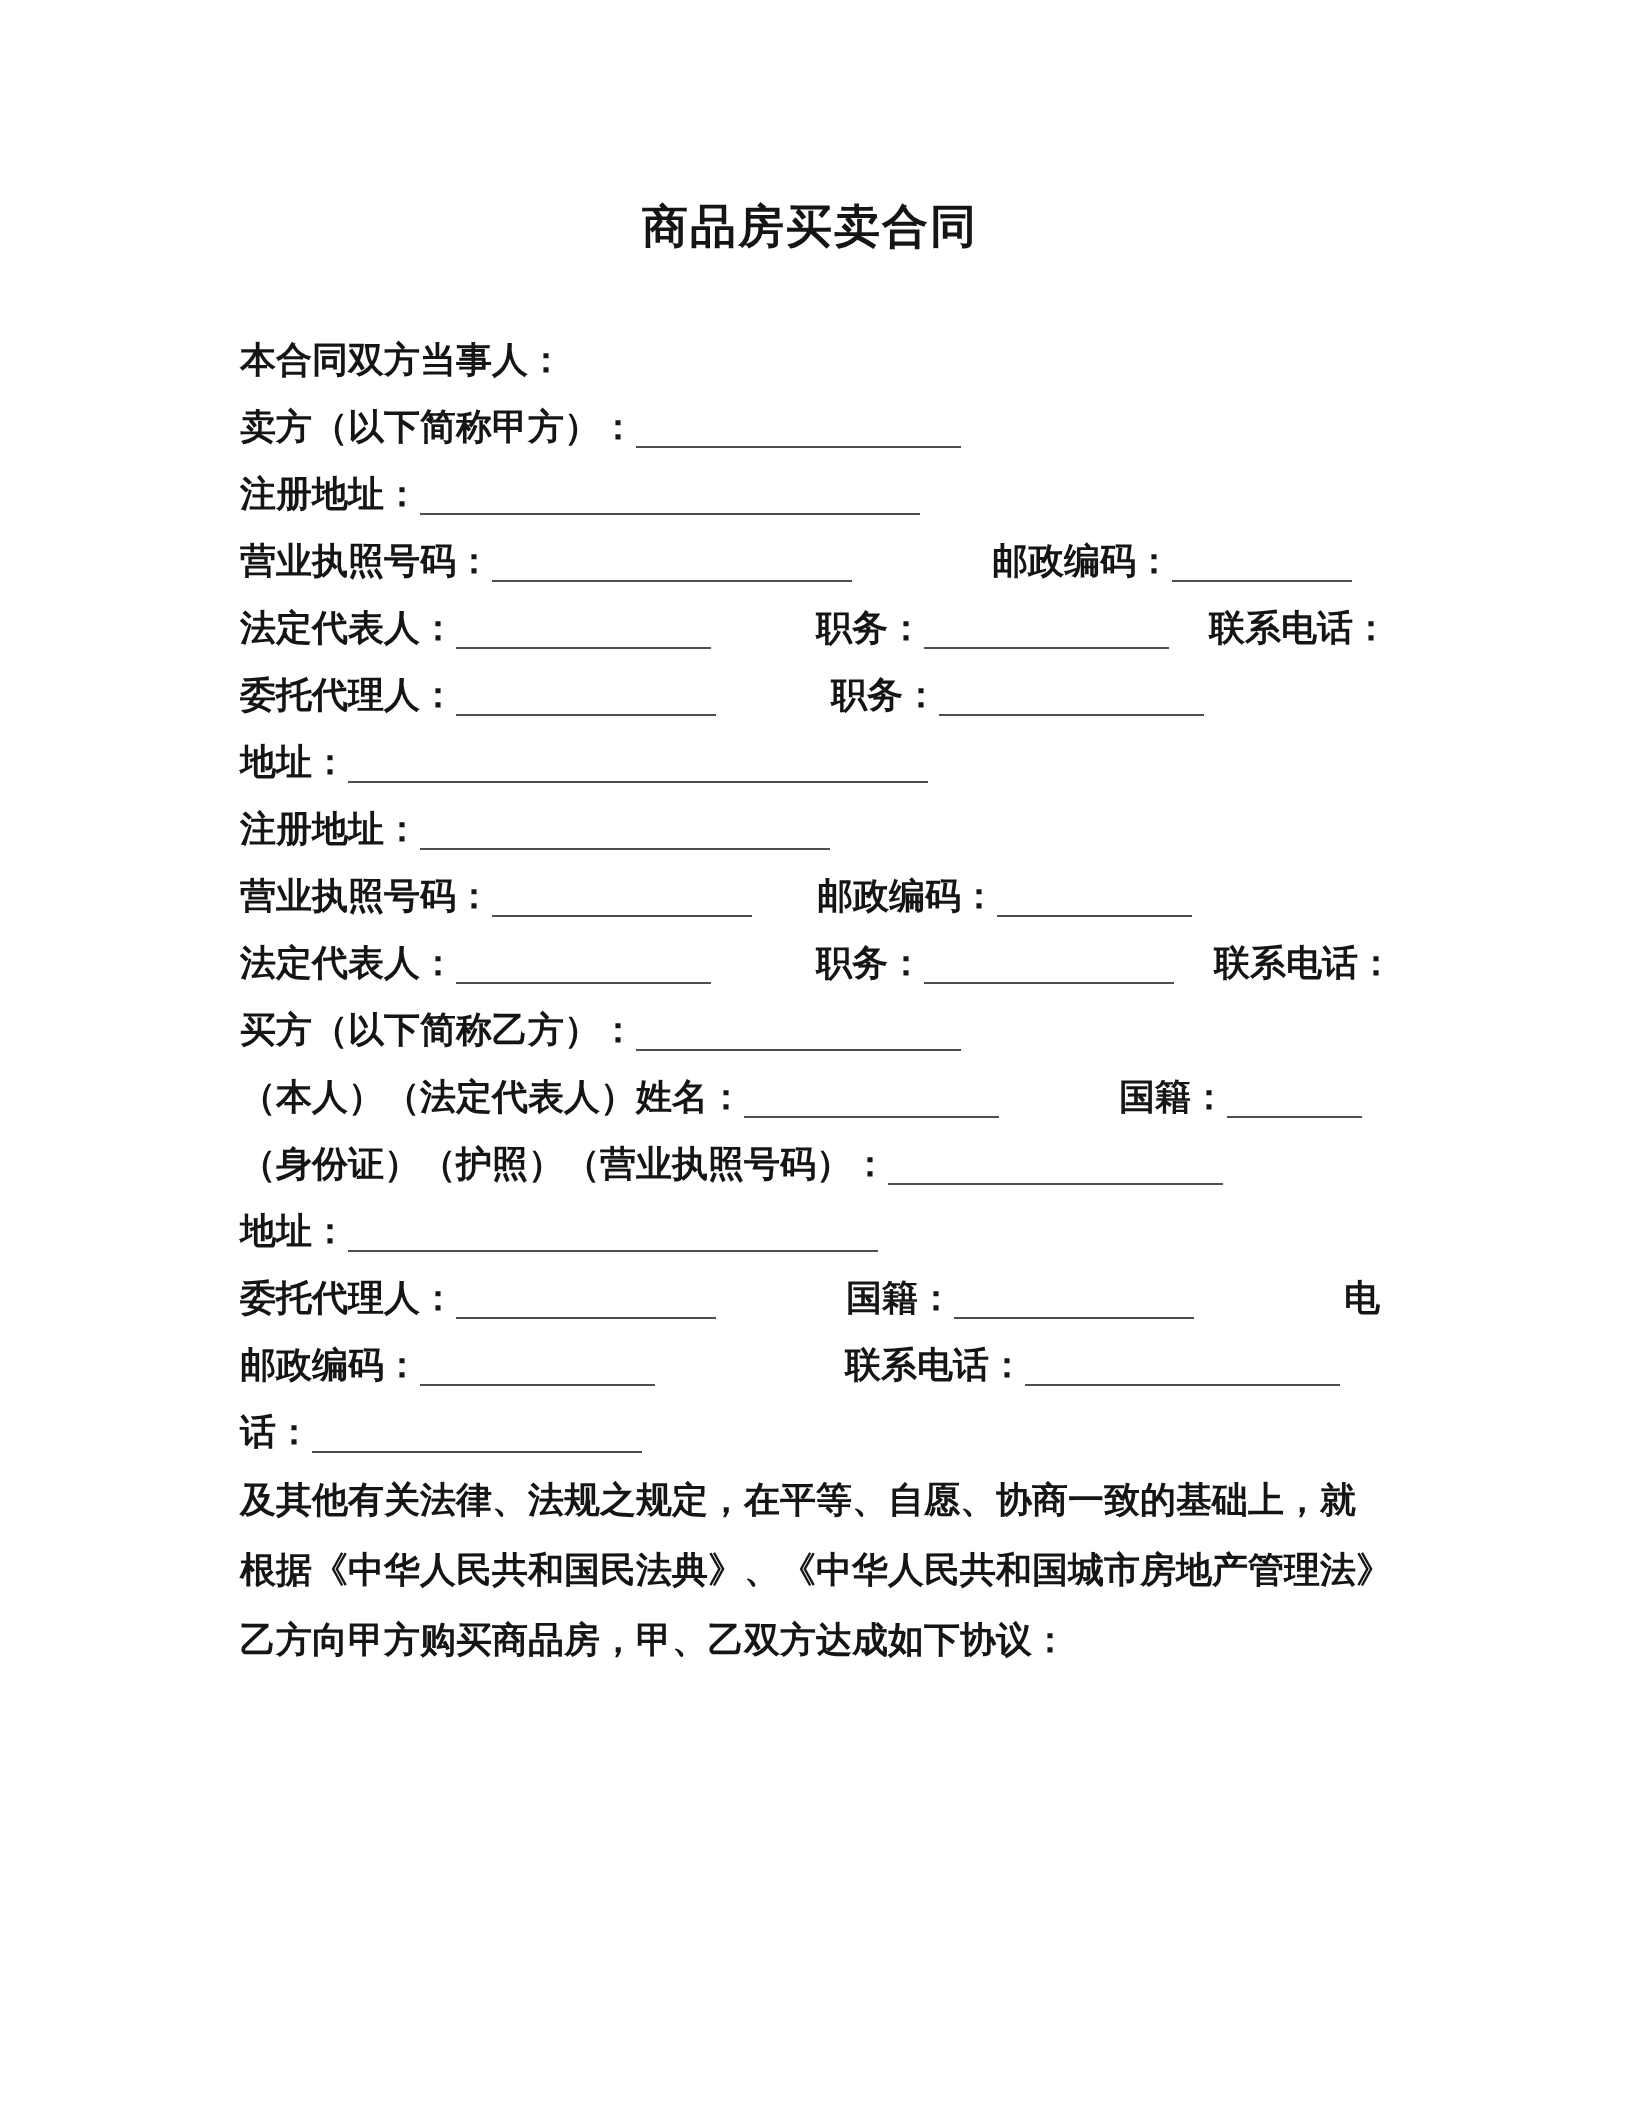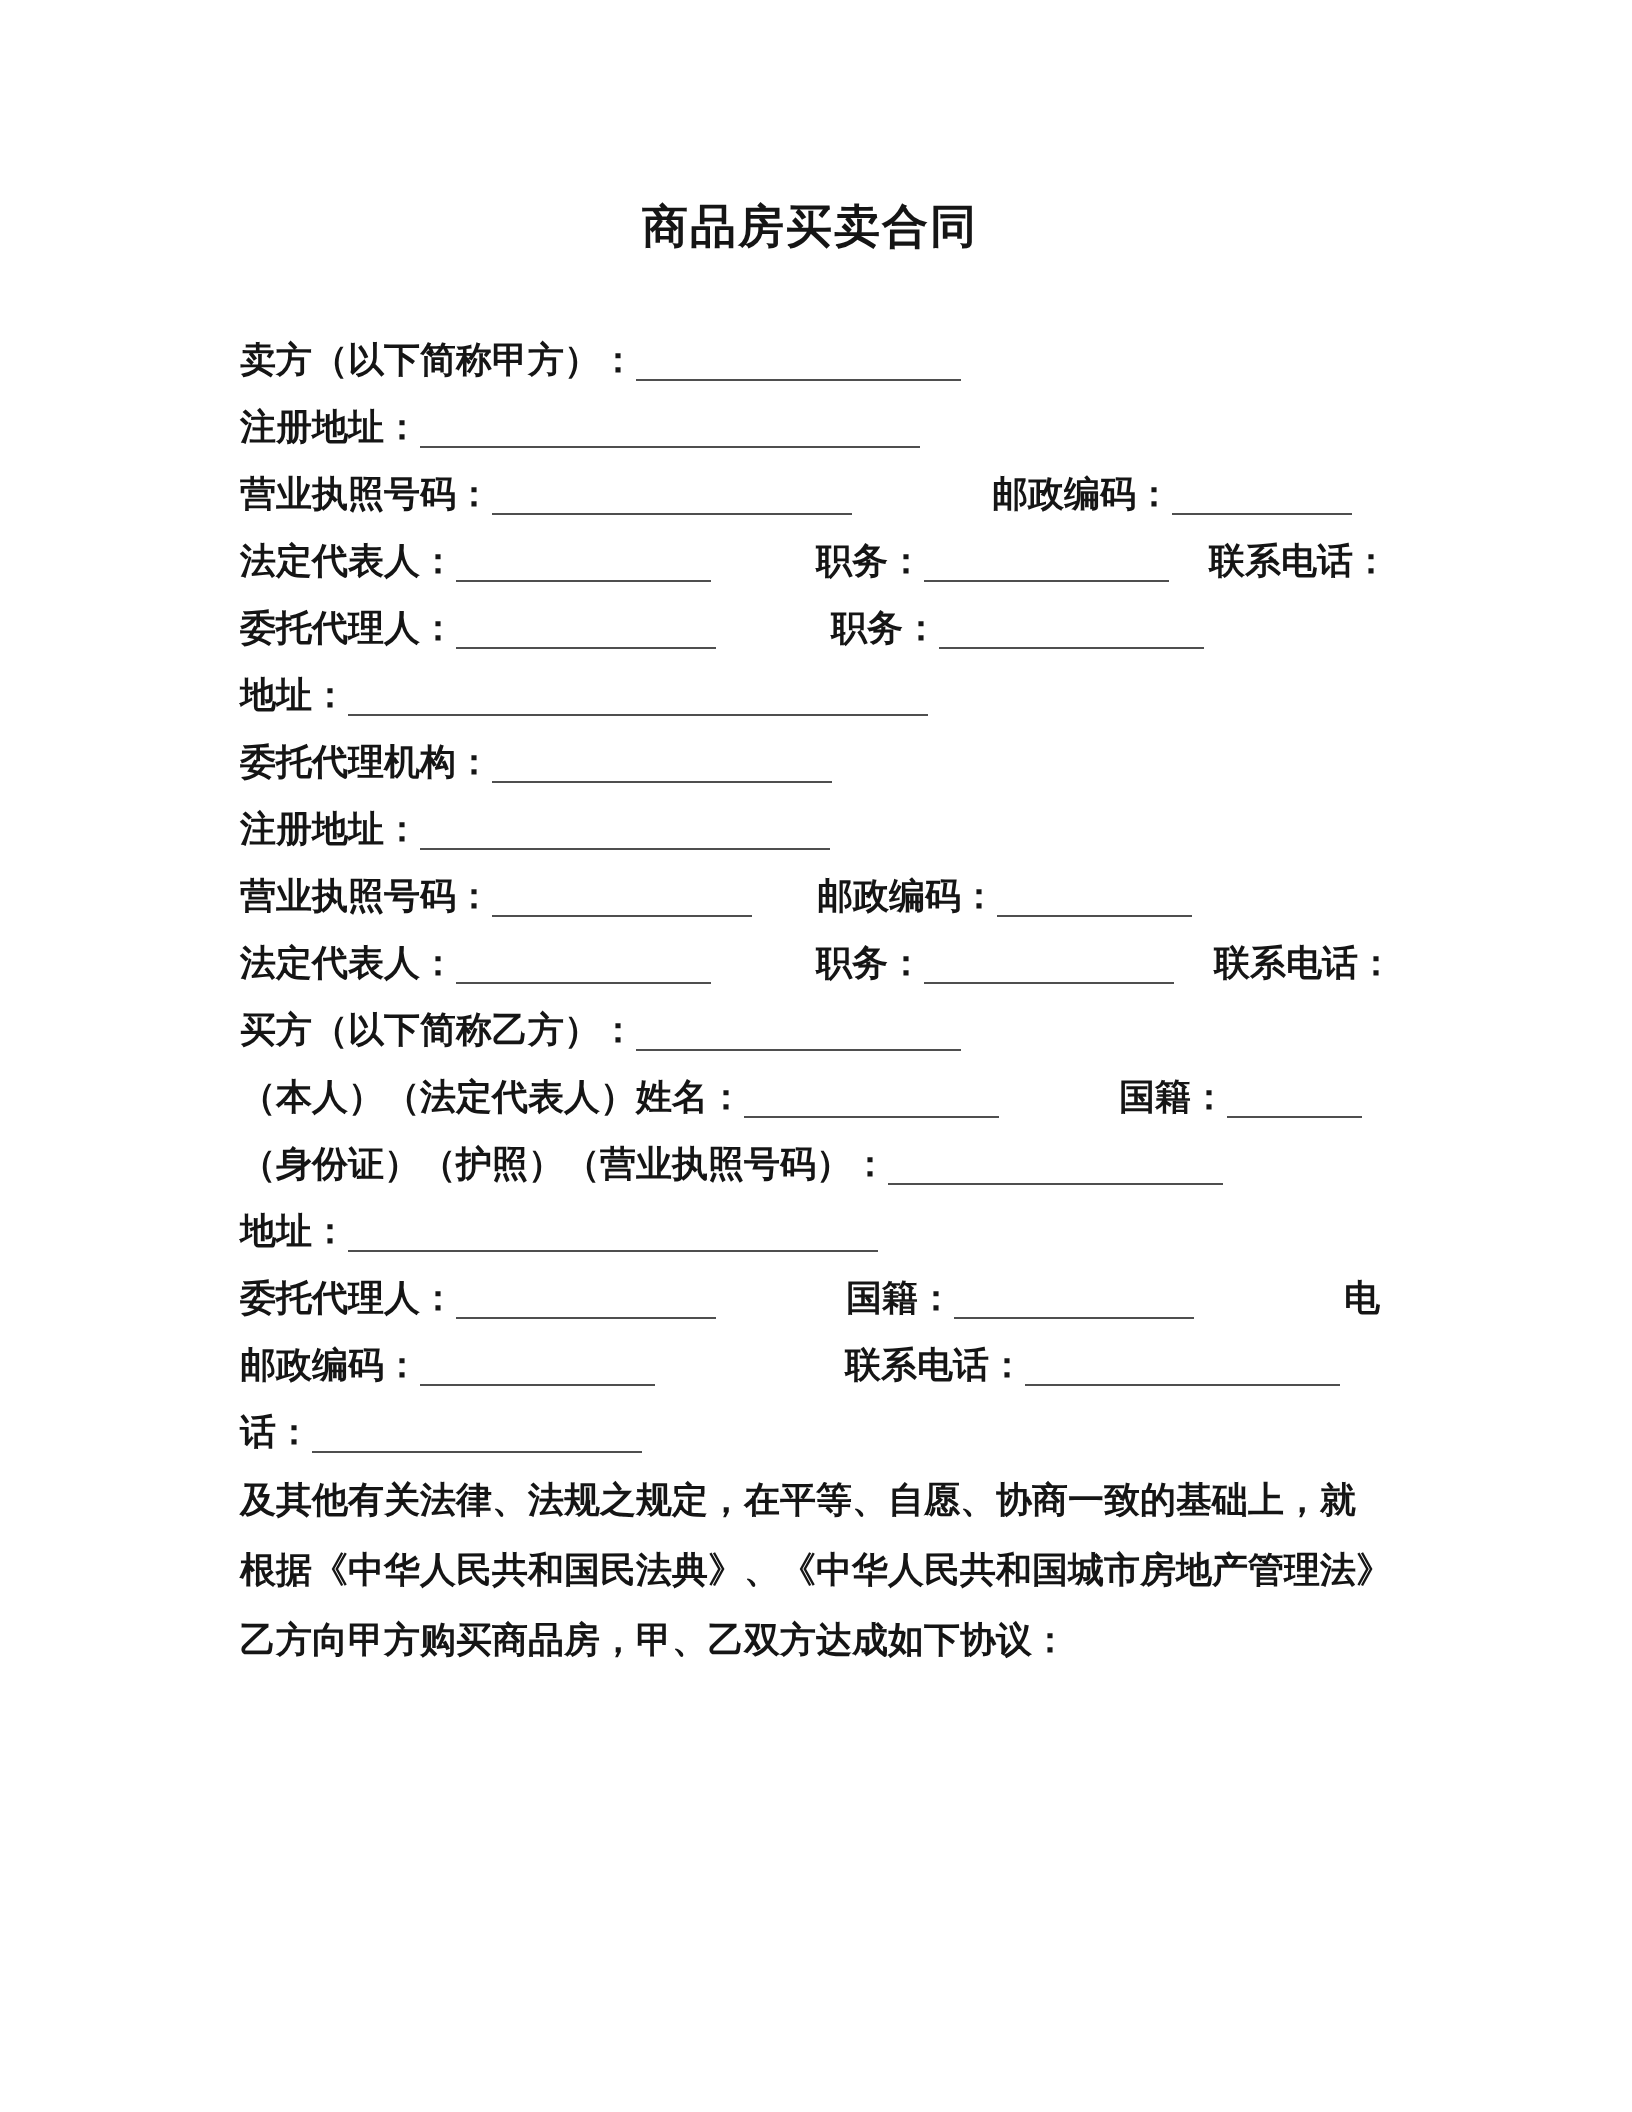--- a/index.html
+++ b/index.html
@@ -49,27 +49,27 @@
     border-bottom: 2px solid #4f4f4f;
     vertical-align: -9px;
   }
 </style>
 </head>
 <body>
 
 <div class="page">
   <h1 class="title">商品房买卖合同</h1>
   <div class="form-lines">
+      <div class="line"><span class="label">本合同双方当事人：</span></div>
       <div class="line"><span class="label">卖方（以下简称甲方）：</span><span class="blank" style="width: 325px;"></span></div>
       <div class="line"><span class="label">注册地址：</span><span class="blank" style="width: 500px;"></span></div>
       <div class="line"><span class="label">营业执照号码：</span><span class="blank" style="width: 360px;"></span><span class="label" style="margin-left: 140px;">邮政编码：</span><span class="blank" style="width: 180px;"></span></div>
       <div class="line"><span class="label">法定代表人：</span><span class="blank" style="width: 255px;"></span><span class="label" style="margin-left: 105px;">职务：</span><span class="blank" style="width: 245px;"></span><span class="label" style="margin-left: 40px;">联系电话：</span></div>
       <div class="line"><span class="label">委托代理人：</span><span class="blank" style="width: 260px;"></span><span class="label" style="margin-left: 115px;">职务：</span><span class="blank" style="width: 265px;"></span></div>
       <div class="line"><span class="label">地址：</span><span class="blank" style="width: 580px;"></span></div>
-      <div class="line"><span class="label">委托代理机构：</span><span class="blank" style="width: 340px;"></span></div>
       <div class="line"><span class="label">注册地址：</span><span class="blank" style="width: 410px;"></span></div>
       <div class="line"><span class="label">营业执照号码：</span><span class="blank" style="width: 260px;"></span><span class="label" style="margin-left: 65px;">邮政编码：</span><span class="blank" style="width: 195px;"></span></div>
       <div class="line"><span class="label">法定代表人：</span><span class="blank" style="width: 255px;"></span><span class="label" style="margin-left: 105px;">职务：</span><span class="blank" style="width: 250px;"></span><span class="label" style="margin-left: 40px;">联系电话：</span></div>
       <div class="line"><span class="label">买方（以下简称乙方）：</span><span class="blank" style="width: 325px;"></span></div>
       <div class="line"><span class="label">（本人）（法定代表人）姓名：</span><span class="blank" style="width: 255px;"></span><span class="label" style="margin-left: 120px;">国籍：</span><span class="blank" style="width: 135px;"></span></div>
       <div class="line"><span class="label">（身份证）（护照）（营业执照号码）：</span><span class="blank" style="width: 335px;"></span></div>
       <div class="line"><span class="label">地址：</span><span class="blank" style="width: 530px;"></span></div>
       <div class="line"><span class="label">委托代理人：</span><span class="blank" style="width: 260px;"></span><span class="label" style="margin-left: 130px;">国籍：</span><span class="blank" style="width: 240px;"></span><span class="label" style="margin-left: 150px;">电</span></div>
       <div class="line"><span class="label">邮政编码：</span><span class="blank" style="width: 235px;"></span><span class="label" style="margin-left: 190px;">联系电话：</span><span class="blank" style="width: 315px;"></span></div>
       <div class="line"><span class="label">话：</span><span class="blank" style="width: 330px;"></span></div>

